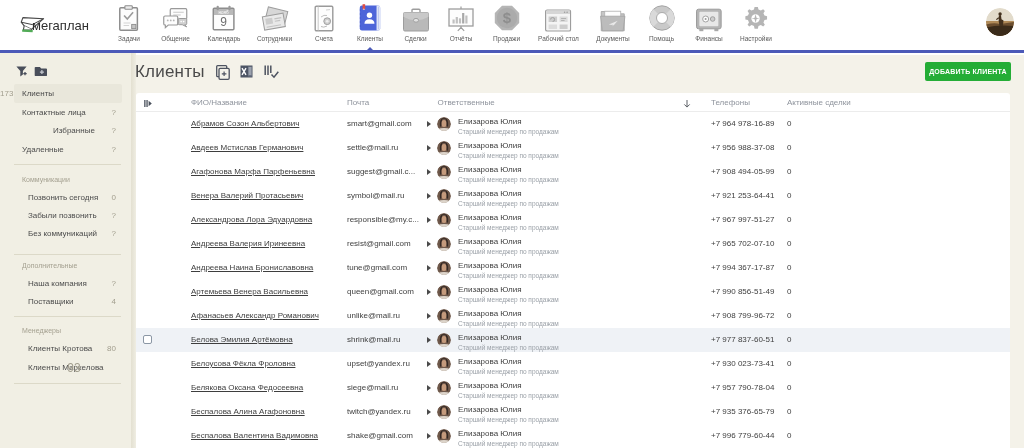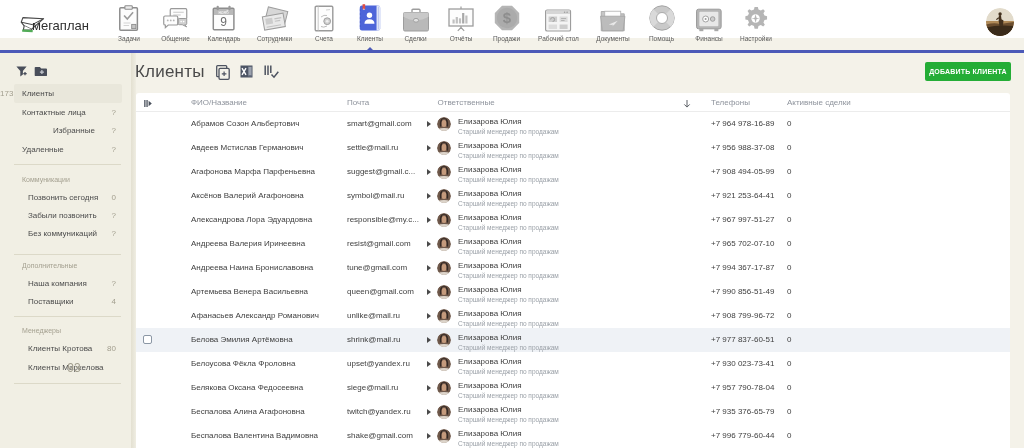--- a/index.html
+++ b/index.html
@@ -1,16 +1,16 @@
 <!DOCTYPE html>
 <html lang="ru"><head><meta charset="utf-8"><title>Клиенты</title><style>
 *{margin:0;padding:0;box-sizing:border-box;}
 body{width:1024px;height:448px;overflow:hidden;font-family:"Liberation Sans",sans-serif;}
 #app{position:relative;width:1024px;height:448px;background:#f4f2e9;overflow:hidden;}
-#topbar{position:absolute;left:0;top:0;width:1024px;height:38px;background:#fff;}
+#topbar{position:absolute;left:0;top:0;width:1024px;height:55px;background:#fff;}
 #blueline{position:absolute;left:0;top:50px;width:1024px;height:3px;background:#4c5ab8;}
 #notch{position:absolute;left:366px;top:47px;width:0;height:0;border-left:4px solid transparent;border-right:4px solid transparent;border-bottom:4px solid #4c5ab8;}
 .nav{position:absolute;top:3px;transform:translateX(-50%);text-align:center;white-space:nowrap;}
 .nico{height:29px;display:flex;align-items:flex-end;justify-content:center;}
 .nlab{font-size:6.5px;color:#5a5a5a;margin-top:3px;line-height:8px;}
 #logo{position:absolute;left:14px;top:12px;}
 #logotext{position:absolute;left:32px;top:18px;font-size:13px;font-weight:normal;color:#2e2e2e;letter-spacing:0px;}
 #uav{position:absolute;left:986px;top:8px;width:28px;height:28px;border-radius:50%;overflow:hidden;}
 #sidebar{position:absolute;left:0;top:53px;width:131px;height:395px;background:#f1efe4;}
 #seam{position:absolute;left:131px;top:53px;width:5px;height:395px;background:linear-gradient(90deg,#e3e0d1,#efede2);}
@@ -20,21 +20,21 @@
 #selbg{position:absolute;left:14px;top:84px;width:108px;height:19px;background:#e9e7db;border-radius:2px;}
 #sideicons{position:absolute;left:15.5px;top:66px;}
 #main-title{position:absolute;left:135px;top:63px;font-size:17px;color:#4a4a4a;letter-spacing:0.2px;line-height:18px;}
 .ticon{position:absolute;top:65px;}
 #btn{position:absolute;left:925px;top:62px;width:86px;height:19px;background:#24ad36;border-radius:2px;color:#fff;font-size:7px;font-weight:bold;text-align:center;line-height:19px;letter-spacing:0.2px;white-space:nowrap;}
 #table{position:absolute;left:136px;top:93px;width:874px;height:355px;background:#fff;border-radius:3px 3px 0 0;}
 #thead{position:absolute;left:0;top:0;width:874px;height:19px;border-bottom:1px solid #ececec;font-size:8px;color:#8e939c;}
 .th{position:absolute;top:0;line-height:19px;white-space:nowrap;}
 .row{position:absolute;left:0;width:874px;height:24px;font-size:8px;color:#3e3e3e;}
 .row div{position:absolute;white-space:nowrap;}
-.c1{left:55px;line-height:24px;}
+.c1{left:55px;line-height:24px;text-decoration:underline;}
 .c2{left:211px;line-height:24px;}
 .arr{left:291px;top:8.5px;width:0;height:0;border-top:3.5px solid transparent;border-bottom:3.5px solid transparent;border-left:4.5px solid #4a4a4a;}
 .rav{position:absolute;left:301px;top:5px;}
 .rnm{left:322px;top:4px;line-height:12px;font-size:8px;}
 .rsub{left:322px;top:16px;font-size:6.5px;color:#9ba1a8;line-height:7px;}
 .c5{left:575px;line-height:24px;}
 .c6{left:651px;line-height:24px;}
 #hoverrow{background:#eff2f6;}
 #cbx{position:absolute;left:6.7px;top:7px;width:9px;height:9px;border:1px solid #8b97a5;border-radius:2px;background:#fff;}
 </style></head>
@@ -400,21 +400,21 @@
             <path d="M2.9 8.6 Q2.4 2.6 5.6 2.1 Q4.1 4.6 4.5 8.8 L3.6 10 Z" fill="#332823"></path>
             <path d="M11.1 8.6 Q11.6 2.6 8.4 2.1 Q9.9 4.6 9.5 8.8 L10.4 10 Z" fill="#332823"></path>
           </g>
         </svg>
         <div class="rnm">Елизарова Юлия</div>
         <div class="rsub">Старший менеджер по продажам</div>
         <div class="c5">+7 908 494-05-99</div>
         <div class="c6">0</div>
       </div>
       <div class="row" style="top:91px">
-        <div class="c1">Аксёнов Валерий Агафоновна</div>
+        <div class="c1">Венера Валерий Протасьевич</div>
         <div class="c2">symbol@mail.ru</div>
         <div class="arr"></div>
         <svg class="rav" width="14" height="14" viewBox="0 0 14 14">
           <defs>
             <clipPath id="rc">
               <circle cx="7" cy="7" r="7"></circle>
             </clipPath>
           </defs>
           <g clip-path="url(#rc)">
             <circle cx="7" cy="7" r="7" fill="#6e584a"></circle>

